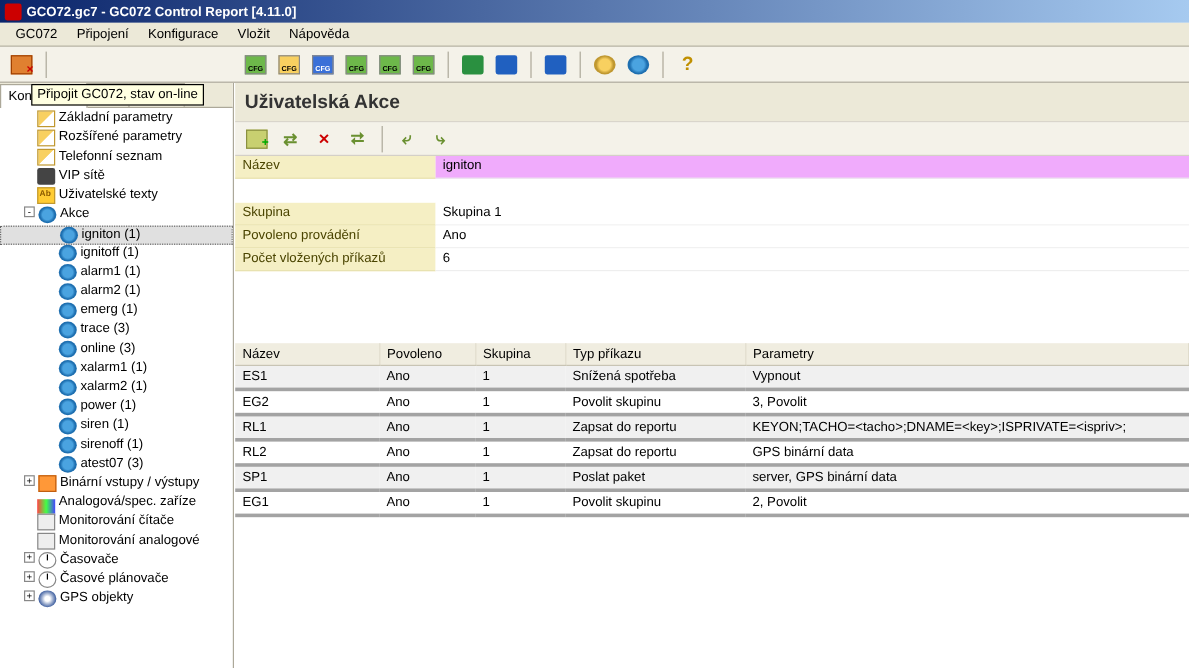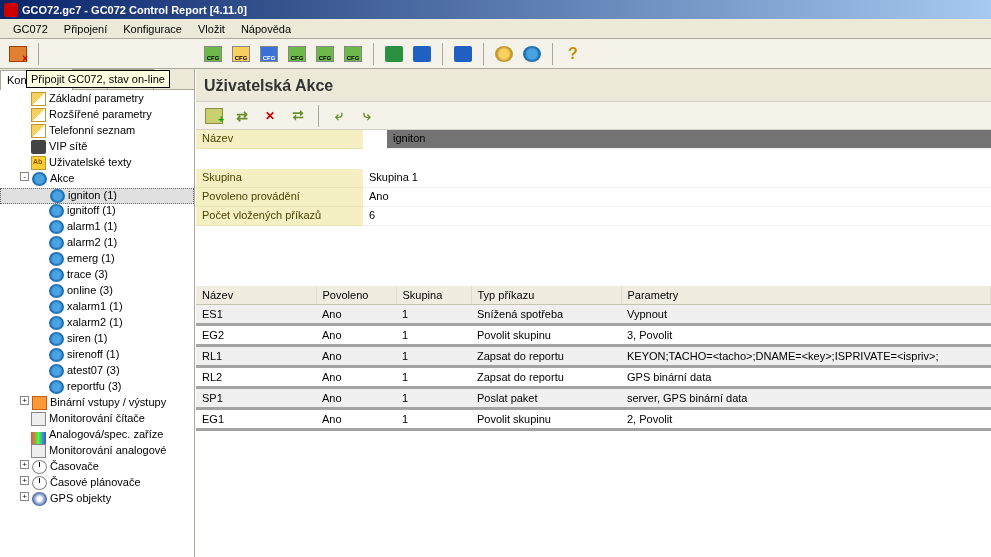--- a/index.html
+++ b/index.html
@@ -54,21 +54,21 @@
 
 .content { flex: 1; background: #ece9d8; padding: 0; overflow: hidden; }
 .content-inner { background: #fff; height: 100%; border-left: 1px solid #fff; }
 .section-title { font-size: 16px; font-weight: bold; padding: 8px 8px 6px; color: #333; background: #ece9d8; border-bottom: 1px solid #d4d0c8; }
 .content-toolbar { height: 28px; background: #f4f2e9; display: flex; align-items: center; padding: 2px 6px; border-bottom: 1px solid #d4d0c8; gap: 4px; }
 
 
 .prop-row { display: flex; height: 19px; align-items: stretch; }
 .prop-label { width: 167px; background: #f5efc4; padding: 2px 6px; color: #4a4400; border-bottom: 1px solid #e8e2b0; }
 .prop-value { flex: 1; padding: 2px 6px; background: #fff; border-bottom: 1px solid #eee; }
-.prop-value.input { background: #737373; margin-left: 24px; }
+.prop-value.input { background: #f0abfc; }
 .prop-gap { height: 20px; background: #fff; }
 .gap-big { height: 60px; background: #fff; }
 
 
 .dtable { width: 100%; border-collapse: collapse; }
 .dtable th { text-align: left; font-weight: normal; padding: 3px 6px; background: #f0ede0; border-bottom: 1px solid #c8c4b4; border-right: 1px solid #e0dccc; }
 .dtable td { padding: 3px 6px; border-bottom: 3px solid #a3a3a3; white-space: nowrap; overflow: hidden; }
 .dtable tr:nth-child(odd) td { background: #f0f0f0; }
 
 
@@ -231,51 +231,51 @@
           <span>xalarm1 (1)</span>
         </div>
         <div class="tree-item ind2">
           <span class="noexp"></span>
           <span class="ticon ic-gear"></span>
           <span>xalarm2 (1)</span>
         </div>
         <div class="tree-item ind2">
           <span class="noexp"></span>
           <span class="ticon ic-gear"></span>
+          <span>power (1)</span>
+        </div>
+        <div class="tree-item ind2">
+          <span class="noexp"></span>
+          <span class="ticon ic-gear"></span>
           <span>siren (1)</span>
         </div>
         <div class="tree-item ind2">
           <span class="noexp"></span>
           <span class="ticon ic-gear"></span>
           <span>sirenoff (1)</span>
         </div>
         <div class="tree-item ind2">
           <span class="noexp"></span>
           <span class="ticon ic-gear"></span>
           <span>atest07 (3)</span>
-        </div>
-        <div class="tree-item ind2">
-          <span class="noexp"></span>
-          <span class="ticon ic-gear"></span>
-          <span>reportfu (3)</span>
         </div>
         <div class="tree-item ind1">
           <span class="expander">+</span>
           <span class="ticon ic-bolt"></span>
           <span>Binární vstupy / výstupy</span>
         </div>
         <div class="tree-item ind1">
           <span class="noexp"></span>
+          <span class="ticon ic-analog"></span>
+          <span>Analogová/spec. zaříze</span>
+        </div>
+        <div class="tree-item ind1">
+          <span class="noexp"></span>
           <span class="ticon ic-mon"></span>
           <span>Monitorování čítače</span>
-        </div>
-        <div class="tree-item ind1">
-          <span class="noexp"></span>
-          <span class="ticon ic-analog"></span>
-          <span>Analogová/spec. zaříze</span>
         </div>
         <div class="tree-item ind1">
           <span class="noexp"></span>
           <span class="ticon ic-mon"></span>
           <span>Monitorování analogové</span>
         </div>
         <div class="tree-item ind1">
           <span class="expander">+</span>
           <span class="ticon ic-clock"></span>
           <span>Časovače</span>

